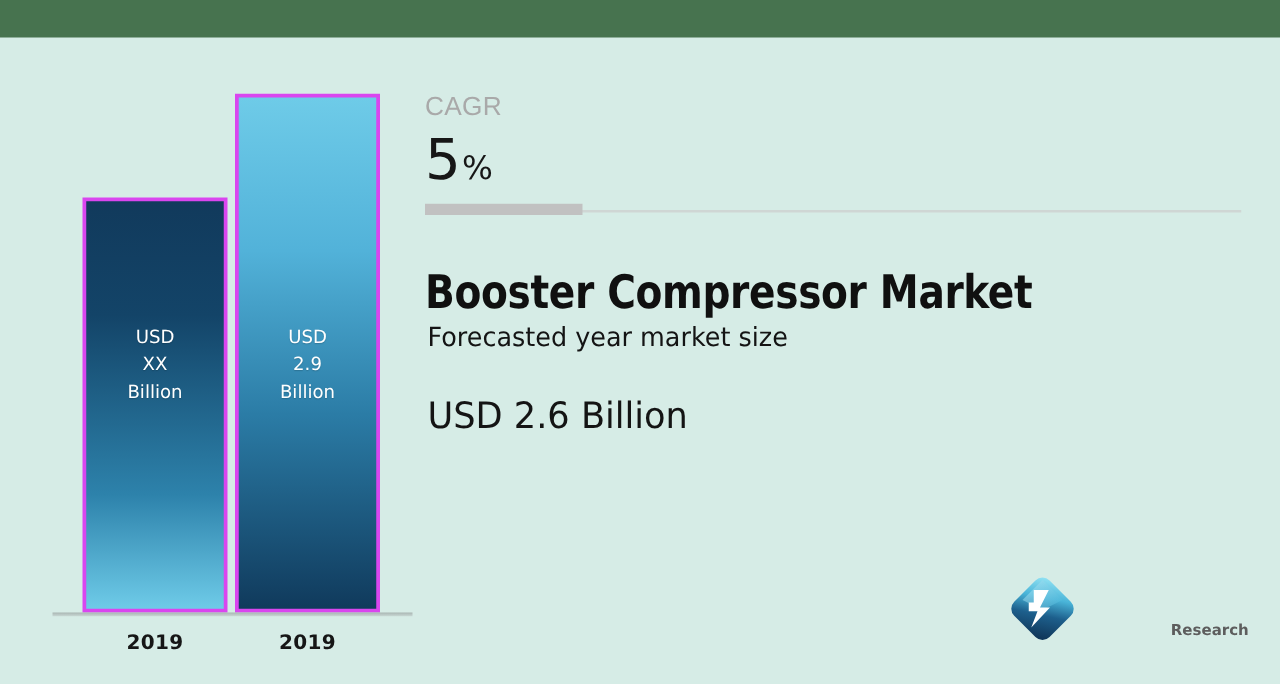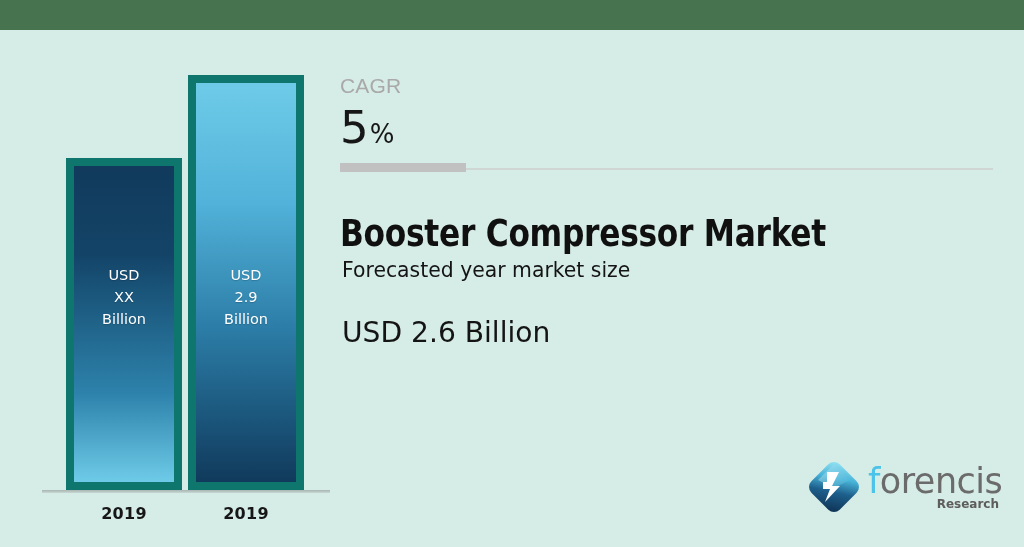--- a/index.html
+++ b/index.html
@@ -44,22 +44,22 @@
     position: absolute;
     left: 42px;
     top: 0;
     width: 288px;
     height: 460px;
   }
 
   .bar {
     position: absolute;
     bottom: 0;
-    background: #0f766e;
-    padding: 8px;
+    background: #d946ef;
+    padding: 3px;
   }
 
   .bar-inner {
     position: relative;
     width: 100%;
     height: 100%;
     display: flex;
     flex-direction: column;
     align-items: center;
     justify-content: flex-start;
@@ -347,21 +347,20 @@
           </defs>
           <g transform="rotate(45 29 29)">
             <rect x="9" y="9" width="40" height="40" rx="8" ry="8" fill="url(#dg)"></rect>
           </g>
           <path d="M13 22 L29 6 L45 22 L29 30 Z" fill="url(#dg2)" opacity="0.55"></path>
           <path d="M34 14 L22 14 L22 24 L18 24 L18 31 L25 31 L20 44 L35 28 L27 28 L34 14 Z" fill="#ffffff"></path>
         </svg>
       </div>
 
       <div class="logo-text">
-        <div class="logo-word"><span class="f-accent">f</span><span>orencis</span></div>
         <div class="logo-sub">Research</div>
       </div>
 
     </div>
 
   </div>
 
 </div>
 
 </body></html>

